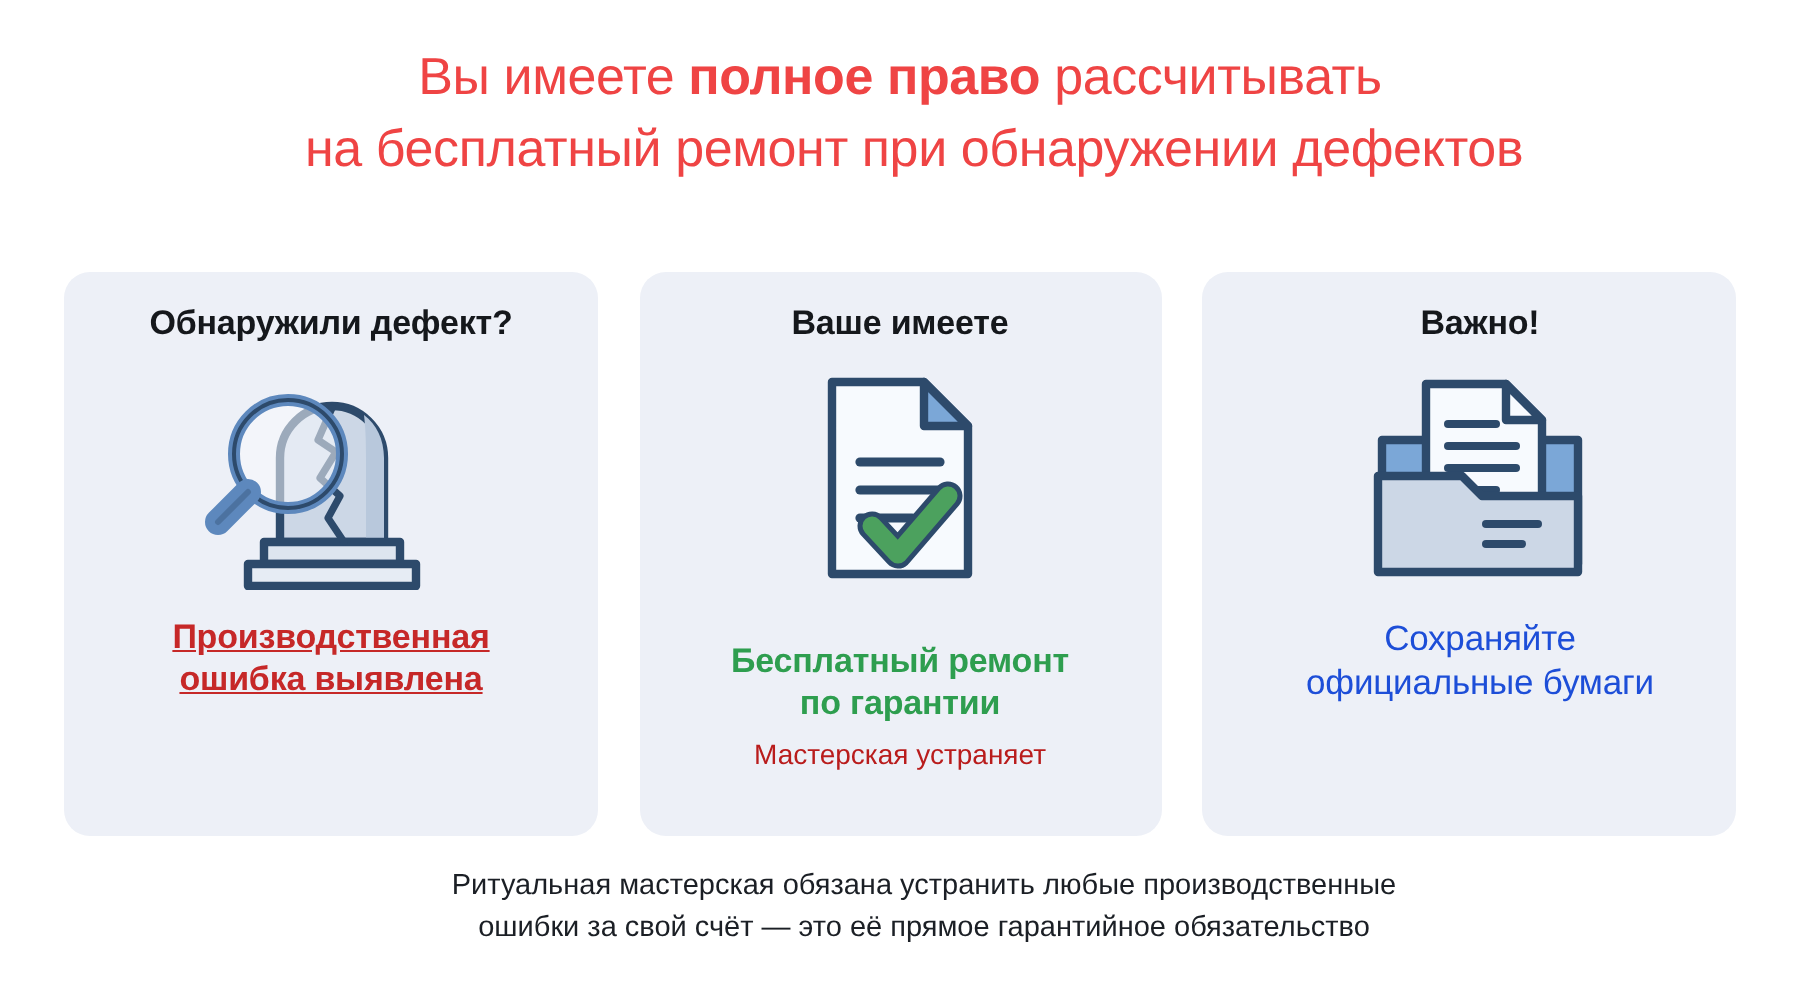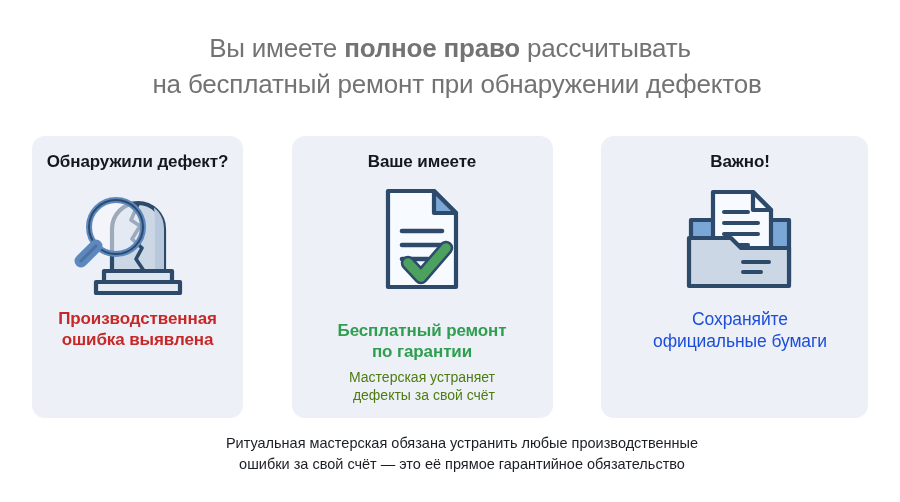--- a/index.html
+++ b/index.html
@@ -7,37 +7,37 @@
   body {
     background:#ffffff;
     font-family:"Liberation Sans", sans-serif;
     color:#111418;
     overflow:hidden;
   }
   .page { position:relative; width:900px; height:502px; }
 
   
   .title-block {
-    position:absolute; left:0; top:32px; width:900px;
+    position:absolute; left:0; top:22px; width:900px;
     text-align:center;
     font-size:26px; line-height:32px; letter-spacing:-0.2px;
-    color:#737373;
+    color:#ef4444;
   }
   .title-line { display:block; white-space:nowrap; }
   .title-line.l2 { margin-top:4px;padding-left:14px; }
   .title-strong { font-weight:bold; }
 
   
   .cards {
     position:absolute; left:32px; top:136px;
     width:836px; height:282px;
     display:flex; justify-content:space-between;
   }
   .card {
-    width:211px; height:282px;
+    width:267px; height:282px;
     background:#edf0f7;
     border-radius:13px;
     display:flex; flex-direction:column; align-items:center;
     padding-top:16px;
   }
   .card.mid { width:261px; }
   .card.right { width:267px;padding-left:11px; }
 
   .card-heading {
     font-size:17px; font-weight:bold; color:#15181c;
@@ -49,32 +49,32 @@
     display:flex; align-items:center; justify-content:center;
   }
   .icon-wrap.c1 { height:118px; margin-top:8px; }
   .icon-wrap.c2 { height:118px; margin-top:8px; }
   .icon-wrap.c3 { height:114px; margin-top:10px; }
 
   .card-main {
     font-size:17px; font-weight:bold;
     text-align:center; line-height:21px; letter-spacing:-0.1px;
   }
-  .card-main.red   { color:#c62828; }
+  .card-main.red   { color:#c62828;text-decoration:underline; }
   .card-main.green { color:#2e9e4f; }
   .card-main.dark  { color:#1d4ed8; font-weight:normal; font-size:17.5px; line-height:22px; }
 
   .c1 .card-main { margin-top:10px; }
   .c2 .card-main { margin-top:22px; }
   .c3 .card-main { margin-top:12px; }
 
   .card-sub {
     margin-top:6px;
     font-size:14px; line-height:18px;
-    color:#4d7c0f; text-align:right;
+    color:#b91c1c; text-align:center;
   }
 
   
   .footer {
     position:absolute; left:12px; top:433px; width:900px;
     text-align:center;
     font-size:14.5px; line-height:21px; color:#1b1f25;
   }
   .footer-line { display:block; white-space:nowrap; }
 </style>
@@ -142,21 +142,20 @@
           <path d="M38 80l13 14 25-29" fill="none" stroke="#4ca15e" stroke-width="9.5" stroke-linecap="round" stroke-linejoin="round"></path>
         </svg>
       </div>
 
       <div class="card-main green">
         <span>Бесплатный ремонт</span><br>
         <span>по гарантии</span>
       </div>
       <div class="card-sub">
         <span>Мастерская устраняет</span><br>
-        <span>дефекты за свой счёт</span>
       </div>
     </div>
 
     <div class="card c3 right">
       <div class="card-heading">Важно!</div>
 
       <div class="icon-wrap c3">
         <svg width="118" height="106" viewBox="0 0 118 106" aria-hidden="true">
 
           <path d="M10 34h98v62H10z" fill="#7ba7d7" stroke="#2d4a6b" stroke-width="4.2" stroke-linejoin="round"></path>

